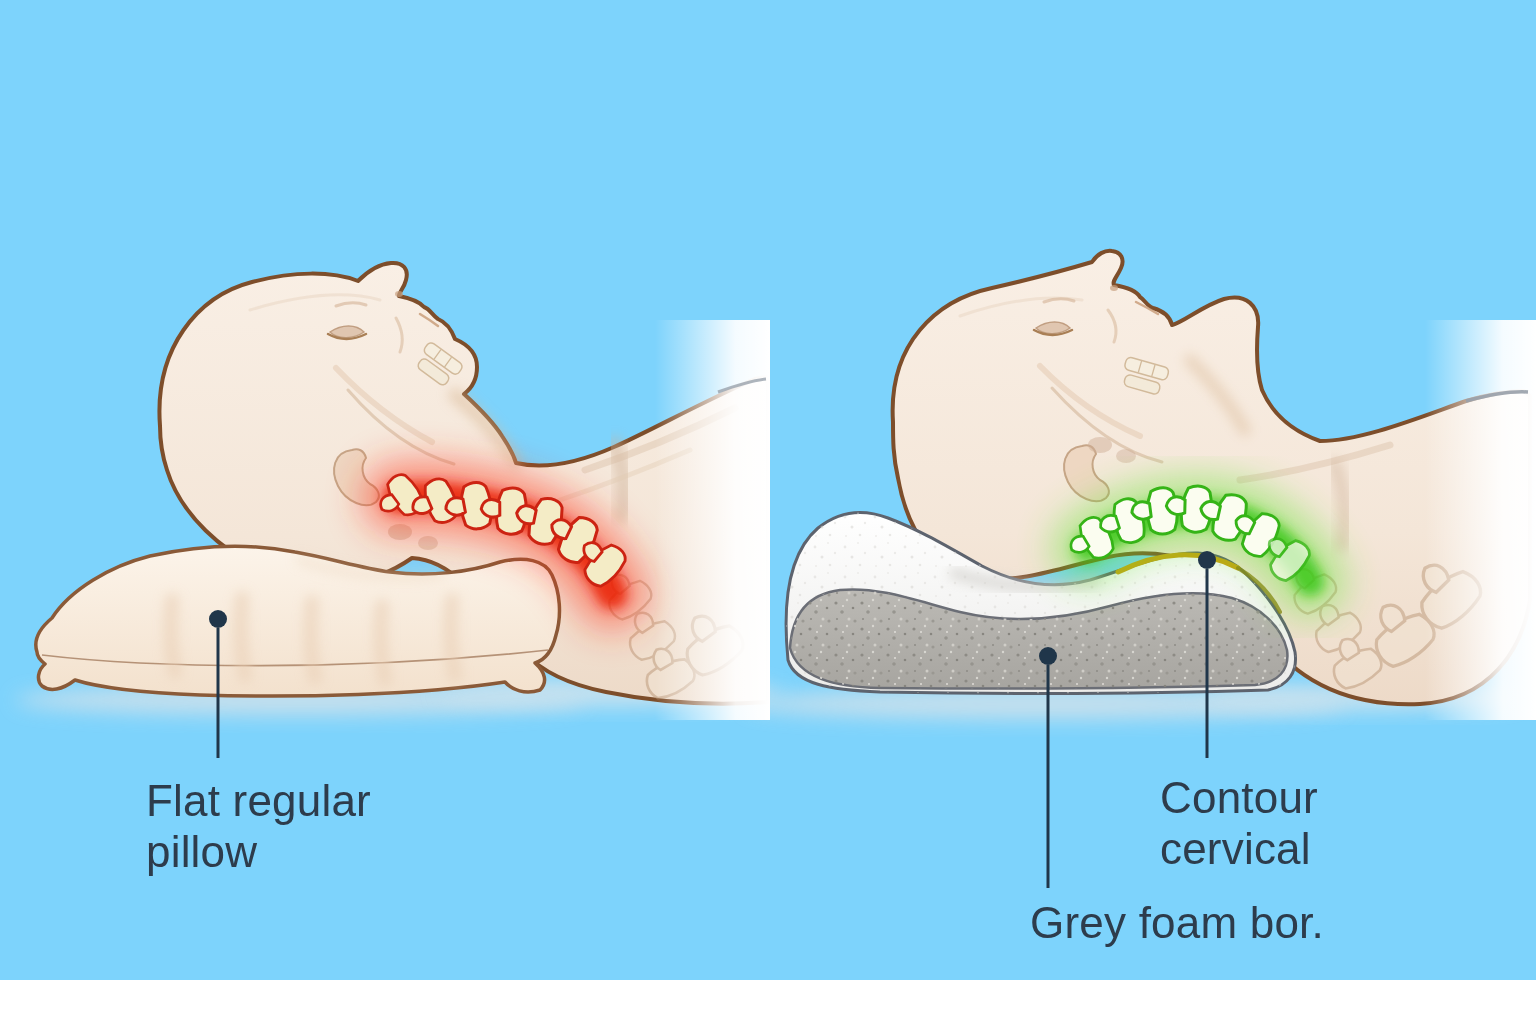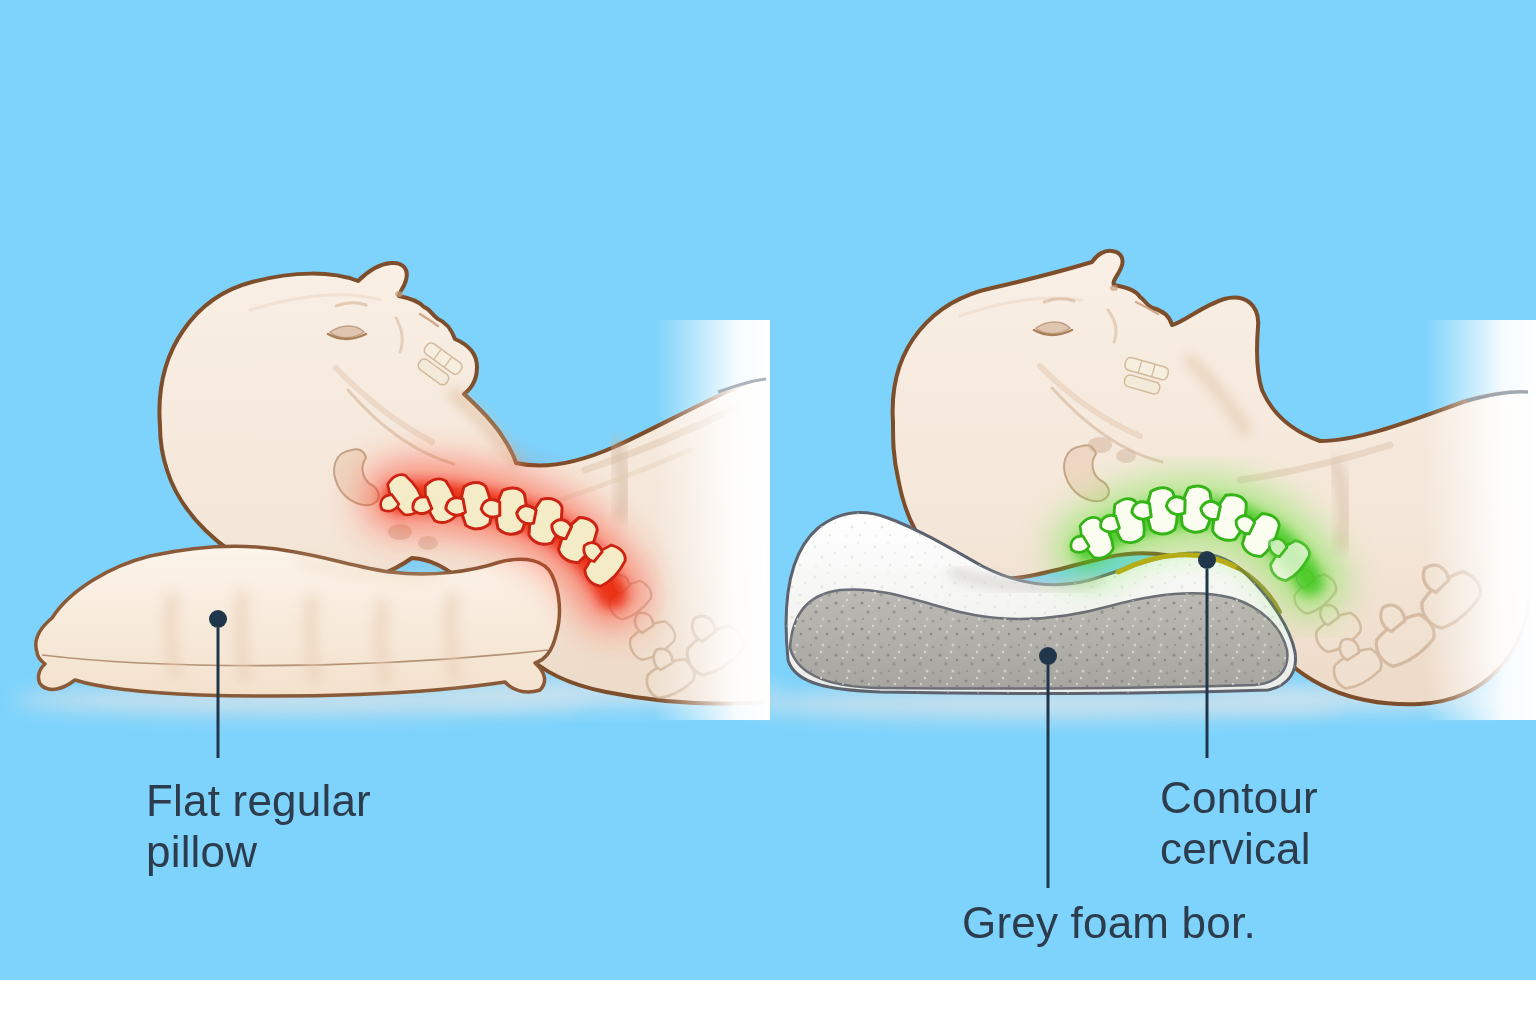--- a/index.html
+++ b/index.html
@@ -3,21 +3,21 @@
 <meta charset="utf-8">
 <style>
   html,body{margin:0;padding:0;background:#ffffff;}
   .stage{position:relative;width:1536px;height:980px;background:#7dd3fc;overflow:hidden;
          font-family:"Liberation Sans","DejaVu Sans",sans-serif;}
   .stage svg{position:absolute;inset:0;}
   .callout-label{position:absolute;font-size:44px;font-weight:300;line-height:1.16;
                  color:#2d3c4c;letter-spacing:.2px;}
   .lbl-flat{left:146px;top:775px;width:285px;}
   .lbl-contour{left:1136px;top:772px;width:225px;margin-left:24px;}
-  .lbl-foam{left:962px;top:897px;width:430px;white-space:nowrap;}
+  .lbl-foam{left:962px;top:897px;width:430px;white-space:nowrap;text-align:center;}
 </style>
 </head>
 <body>
 
 <div class="stage">
 <svg viewBox="0 0 1536 1024" width="1536" height="1024">
   <defs>
     <linearGradient id="skinG" x1="0" y1="0" x2="0" y2="1">
       <stop offset="0" stop-color="#f9efe5"></stop>
           <stop offset="0.62" stop-color="#f4e6d8"></stop>

